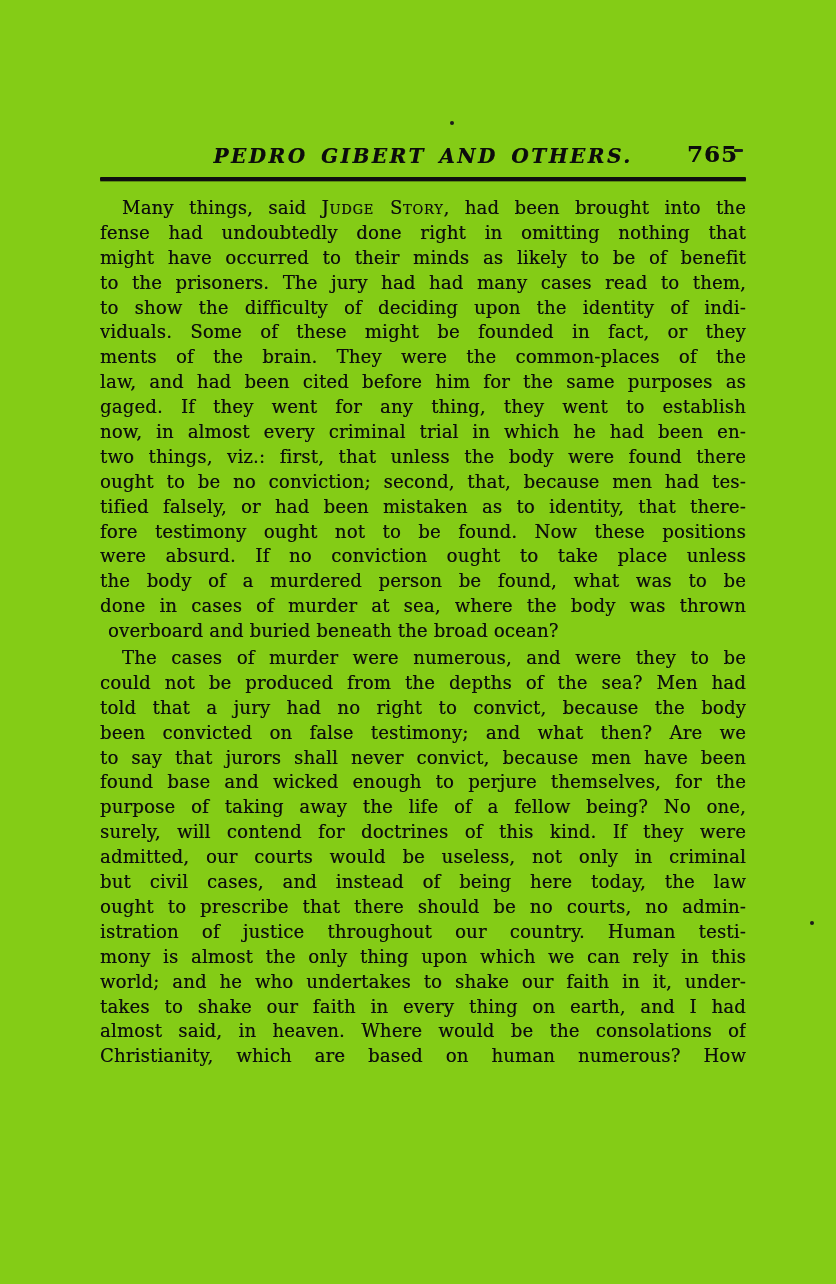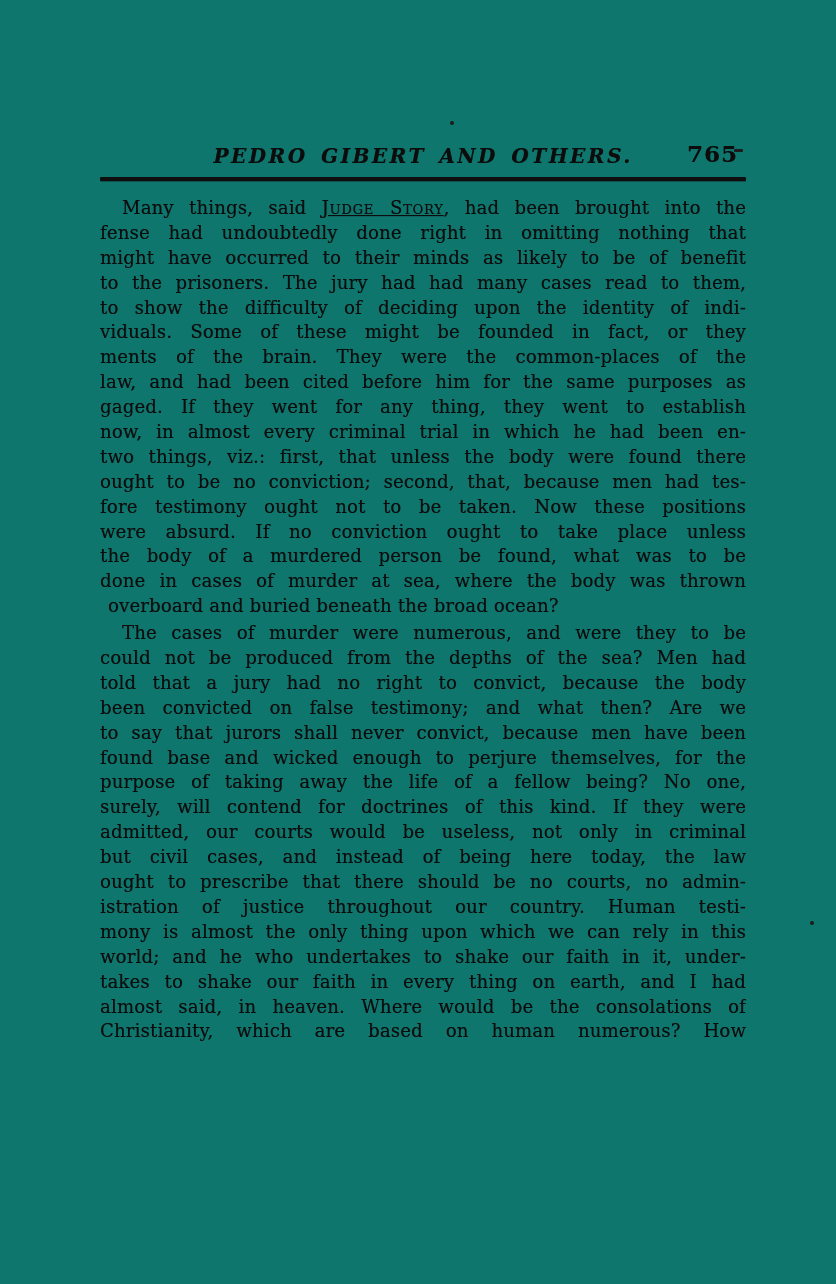--- a/index.html
+++ b/index.html
@@ -4,21 +4,21 @@
 <style>
   html, body {
     margin: 0;
     padding: 0;
     background: #e8e8e6;
   }
   .page {
     position: relative;
     width: 836px;
     height: 1284px;
-    background: #0f766e;
+    background: #84cc16;
     overflow: hidden;
     font-family: "DejaVu Serif", "Liberation Serif", serif;
     color: #0c0c0c;
   }
   .text-block {
     position: absolute;
     left: 100px;
     top: 140px;
     width: 646px;
   }
@@ -66,21 +66,20 @@
     line-height: 24.9px;
     text-align: justify;
     text-align-last: justify;
     overflow: hidden;
   }
   .line.indent { text-indent: 22px; }
   .line.lastline { text-align-last: left; margin-left: 8px; }
   .sc {
     font-variant: small-caps;
     letter-spacing: 0.8px;
-    text-decoration: underline;
   }
   .mark {
     position: absolute;
     background: #1c1c1c;
   }
   .mark-a { left: 450px; top: 121px; width: 4px; height: 4px; border-radius: 50%; }
   .mark-b { left: 734px; top: 149px; width: 9px; height: 3px; border-radius: 1px; }
   .mark-c { left: 810px; top: 921px; width: 4px; height: 4px; border-radius: 50%; }
 </style>
 </head>
@@ -112,21 +111,22 @@
             <div class="line">might have occurred to their minds as likely to be of benefit</div>
             <div class="line">to the prisoners.  The jury had had many cases read to them,</div>
             <div class="line">to show the difficulty of deciding upon the identity of indi-</div>
             <div class="line">viduals.  Some of these might be founded in fact, or they</div>
             <div class="line">ments of the brain.  They were the common-places of the</div>
             <div class="line">law, and had been cited before him for the same purposes as</div>
             <div class="line">gaged.  If they went for any thing, they went to establish</div>
             <div class="line">now, in almost every criminal trial in which he had been en-</div>
             <div class="line">two things, viz.: first, that unless the body were found there</div>
             <div class="line">ought to be no conviction; second, that, because men had tes-</div>
-            <div class="line">fore testimony ought not to be taken.  Now these positions</div>
+            <div class="line">tified falsely, or had been mistaken as to identity, that there-</div>
+            <div class="line">fore testimony ought not to be found.  Now these positions</div>
             <div class="line">were absurd.  If no conviction ought to take place unless</div>
             <div class="line">the body of a murdered person be found, what was to be</div>
             <div class="line">done in cases of murder at sea, where the body was thrown</div>
           </div>
         <div class="line lastline">overboard and buried beneath the broad ocean?</div>
       </div>
 
       <div class="para">
         <div>
             <div class="line indent">The cases of murder were numerous, and were they to be</div>

